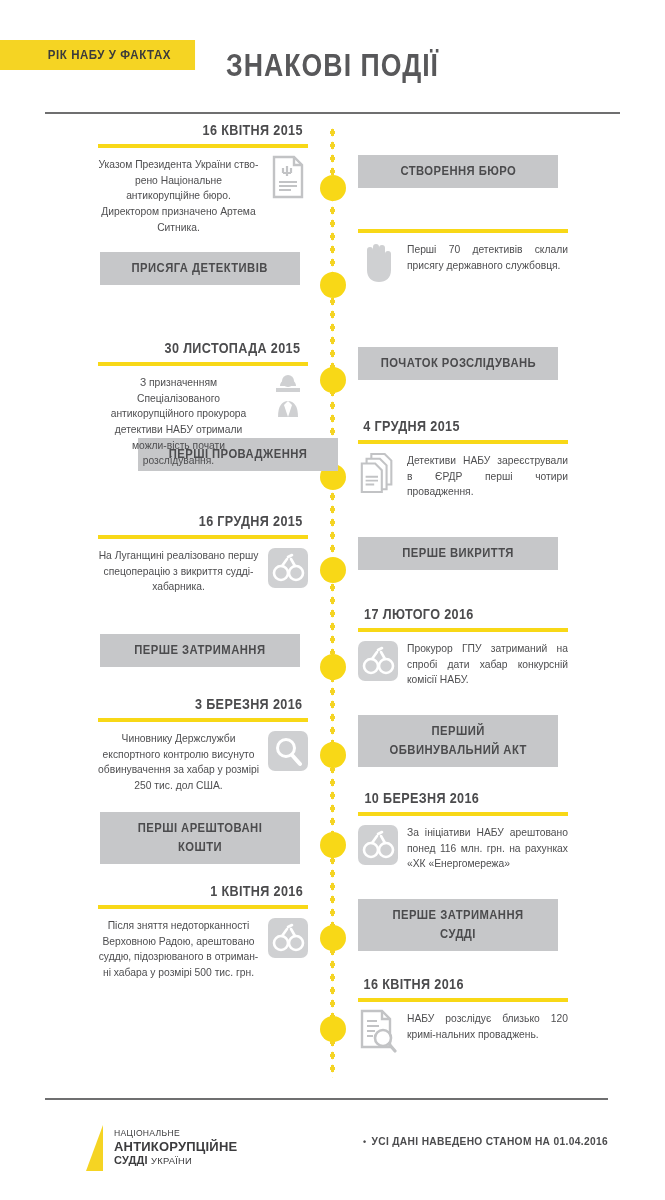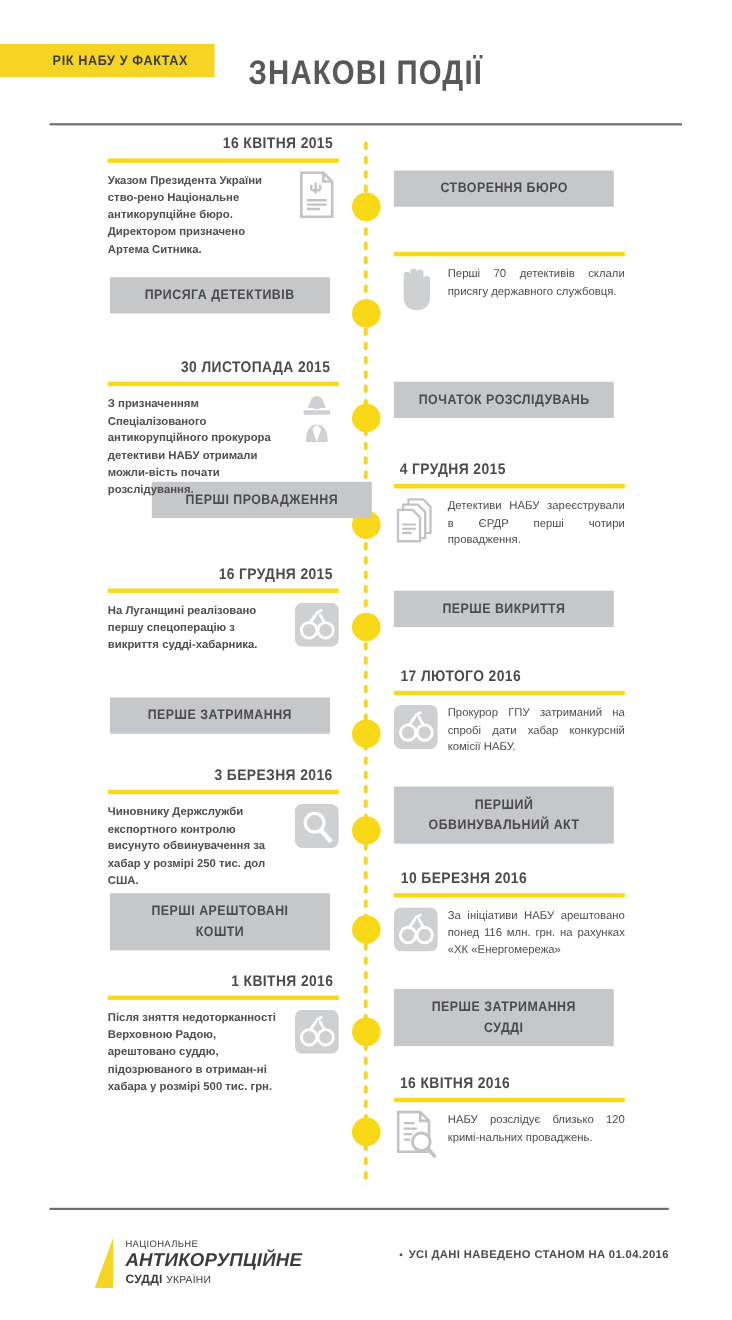--- a/index.html
+++ b/index.html
@@ -70,39 +70,39 @@
     margin-bottom: 6px; white-space: nowrap;
   }
   .date span { display:inline-block; transform: scaleX(.9); }
   .bar { height: 4px; background: #f8d817; width: 100%; }
   .body { display: flex; align-items: flex-start; gap: 9px; padding-top: 9px; }
   .event.left .body  { flex-direction: row; }
   .event.right .body { flex-direction: row; }
   .txt {
     flex: 1; color: #4e4e50; font-size: 10.3px; line-height: 1.52;
   }
-  .event.left  .txt { text-align: left; font-weight: bold; }
+  .event.left  .txt { text-align: center; }
   .event.right .txt { text-align: justify; }
   .ico {
     width: 40px; height: 40px; flex: 0 0 40px;
     display: flex; align-items: center; justify-content: center;
   }
   .ico svg { display: block; }
 
   
   .footer { position: absolute; left: 0; right: 12px; bottom: 0; height: 120px; }
   .footer .rule2 {
     position: absolute; left: 45px; right: 45px; top: 18px;
     height: 2px; background: #6f6f70;
   }
   .logo { position: absolute; left: 86px; top: 45px; display: flex; align-items: center; gap: 9px; }
   .logo-mark { width: 19px; height: 46px; }
   .logo-text { line-height: 1.22; color: #3c3c3e; }
   .lt1 { font-size: 8.6px; font-weight: 400; letter-spacing: .3px; }
-  .lt2 { font-size: 17px; font-weight: 700; letter-spacing: .2px; font-style: italic; }
+  .lt2 { font-size: 13px; font-weight: 700; letter-spacing: .2px; }
   .lt3 { font-size: 11px; font-weight: 700; letter-spacing: .2px; }
   .lt3 em { font-style: normal; font-weight: 400; font-size: 9.4px; }
   .note {
     position: absolute; right: 45px; top: 56px;
     color: #4b4b4d; font-size: 10.2px; font-weight: 700; letter-spacing: .35px;
     white-space: nowrap;
   }
   .note .dot { color:#4b4b4d; margin-right: 5px; font-size: 9px; vertical-align: middle; }
 </style>
 </head>
@@ -198,21 +198,21 @@
           <div class="bar"></div>
           <div class="body">
             <div class="ico">
               <svg width="40" height="42" viewBox="0 0 40 42">
                 <path d="M9 20V9a3 3 0 0 1 6 0v8V6a3 3 0 0 1 6 0v11V7a3 3 0 0 1 6 0v13V13a3 3 0 0 1 6 0v16c0 8-5 12-12 12S9 37 9 29z" fill="#cfd0d2"></path>
               </svg>
             </div>
             <div class="txt">Перші 70 детективів склали присягу державного службовця.</div>
           </div>
         </div>
-        <div class="event left" style="top: 207px;">
+        <div class="event left" style="top: 222px;">
           <div class="date"><span>30 ЛИСТОПАДА 2015</span></div>
           <div class="bar"></div>
           <div class="body">
             <div class="txt">З призначенням Спеціалізованого антикорупційного прокурора детективи НАБУ отримали можли-вість почати розслідування.</div>
             <div class="ico">
               <svg width="40" height="44" viewBox="0 0 40 44">
                 <ellipse cx="20" cy="8" rx="6" ry="6" fill="#cfd0d2"></ellipse>
                 <path d="M8 15h24v4H8z" fill="#cfd0d2"></path>
                 <path d="M12 13c0-4 3.5-7 8-7s8 3 8 7z" fill="#cfd0d2"></path>
                 <path d="M10 44c0-11 4-16 10-16s10 5 10 16z" fill="#cfd0d2"></path>

